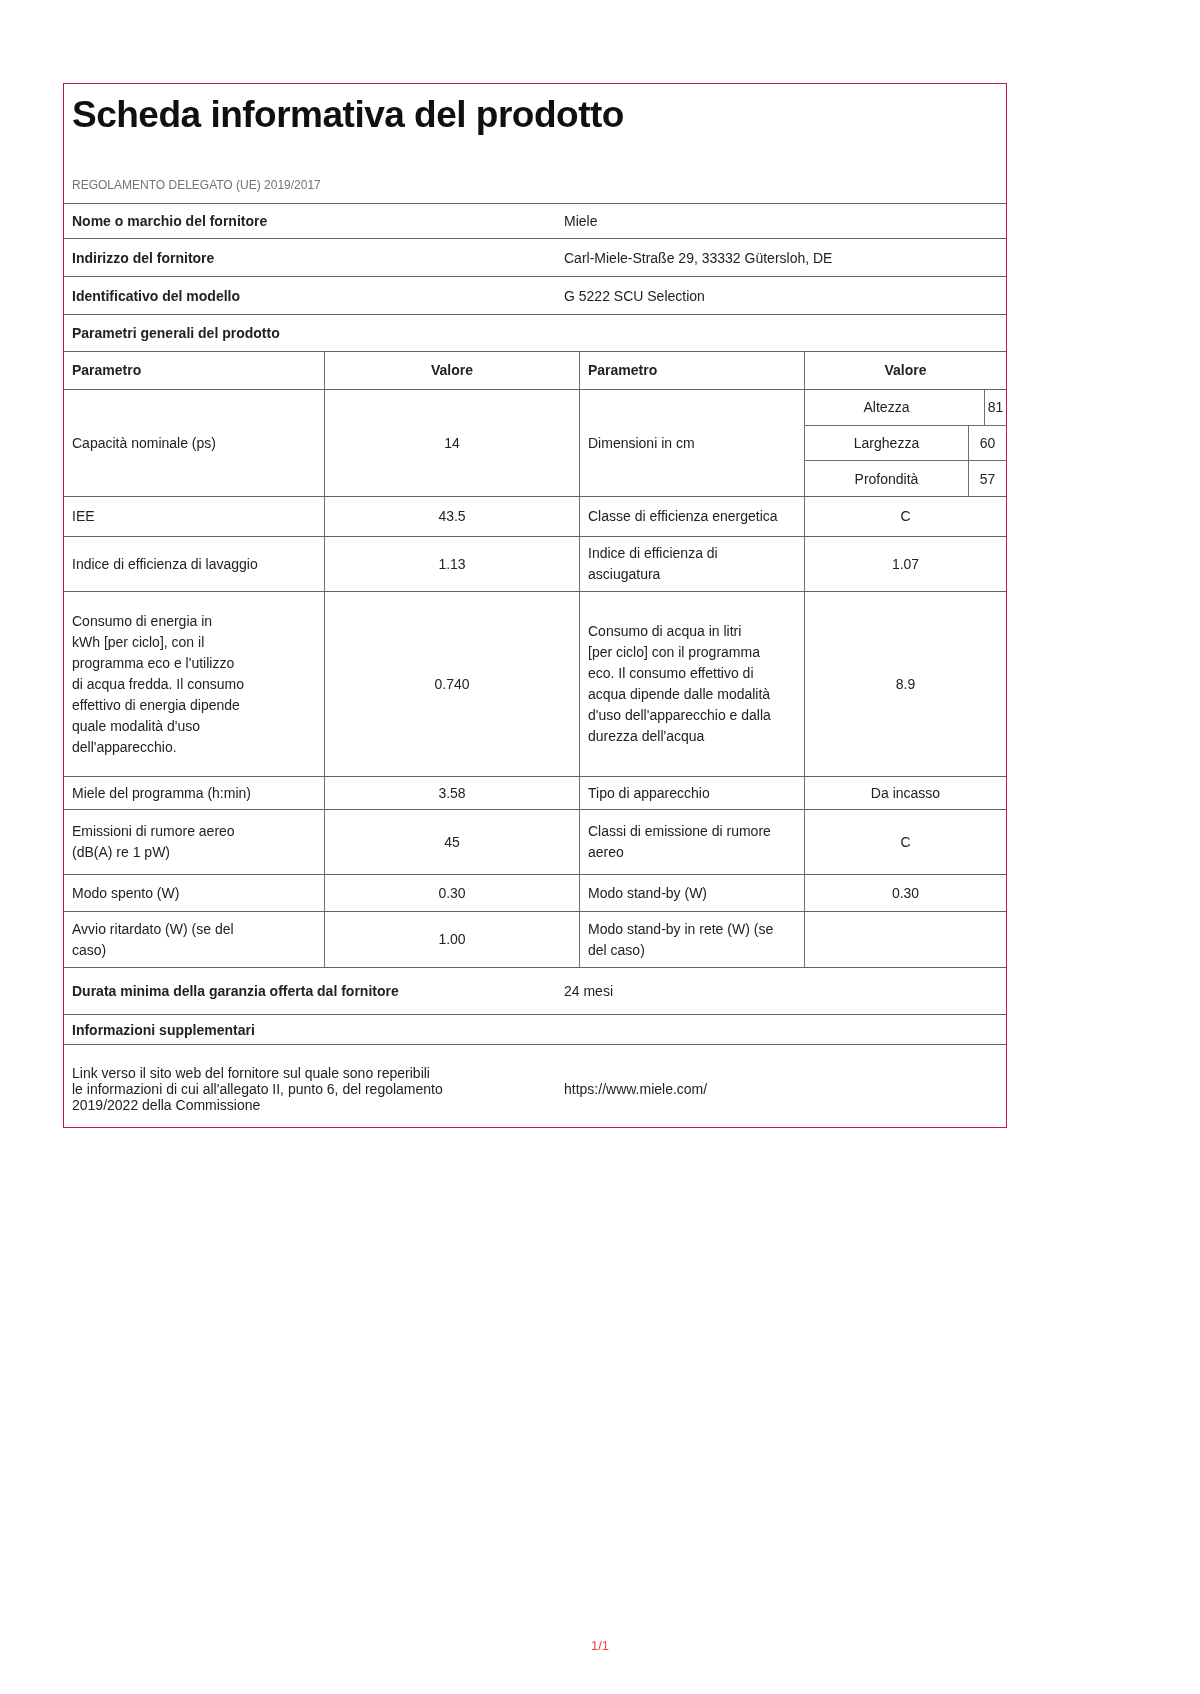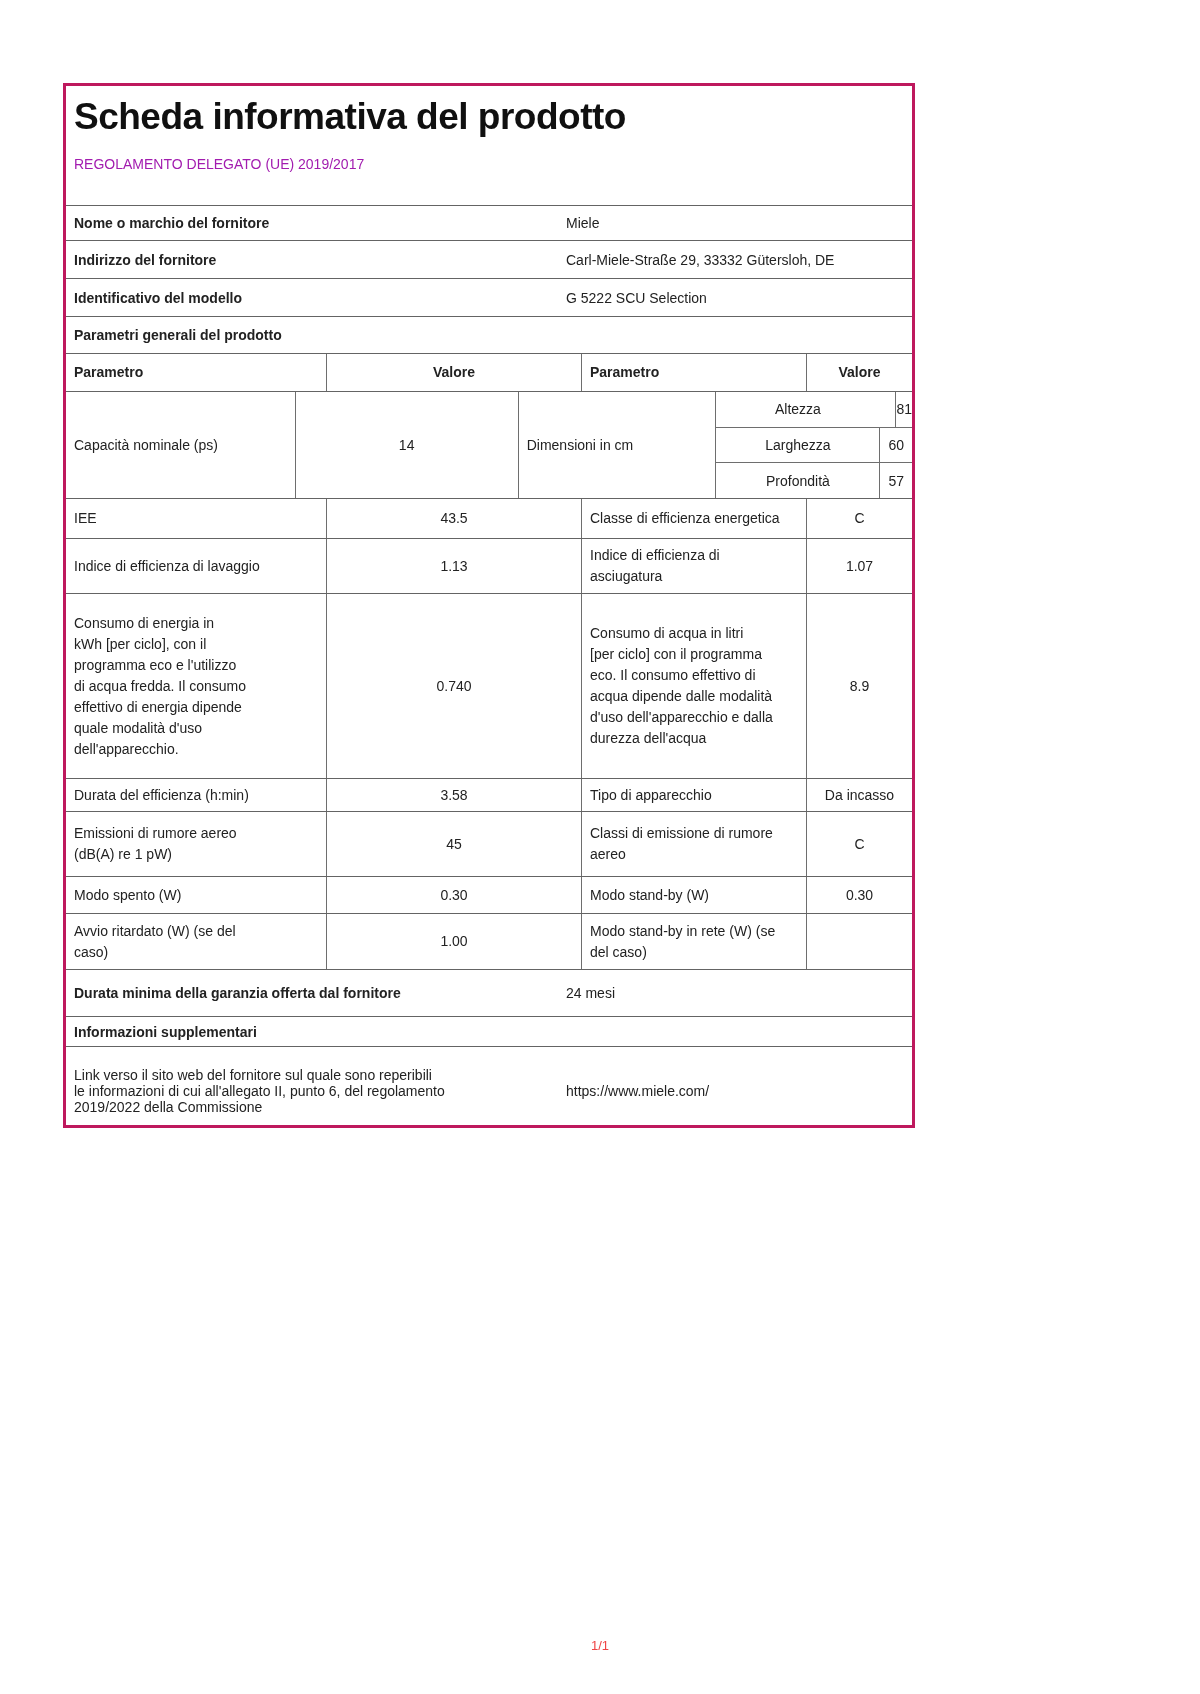--- a/index.html
+++ b/index.html
@@ -2,30 +2,30 @@
 <html><head>
 <meta charset="utf-8">
 <style>
   html,body { margin:0; padding:0; }
   body {
     width:1200px; height:1694px; position:relative;
     background:#ffffff; color:#222;
     font-family:"Liberation Sans", sans-serif; font-size:14px;
   }
   .sheet {
-    position:absolute; left:63px; top:83px; width:852px; height:1045px;
-    border:3px solid #be185d; box-sizing:border-box; background:#fff;
+    position:absolute; left:63px; top:83px; width:944px; height:1045px;
+    border:1px solid #be185d; box-sizing:border-box; background:#fff;
   }
   .r { display:flex; border-top:1px solid #646464; box-sizing:border-box; align-items:center; }
   .r:first-child { border-top:none; }
 
   
   .title-block { height:119px; display:block; padding:8px 10px 0 8px; box-sizing:border-box; }
   .doc-title { font-size:37px; font-weight:700; color:#101010; margin:0; line-height:46px; letter-spacing:-0.5px; }
-  .doc-sub { font-size:14px; color:#a21caf; margin-top:16px; }
+  .doc-sub { font-size:12px; color:#737373; margin-top:40px; }
 
   
   .kv .k { width:494px; padding:4px 10px 4px 8px; font-weight:700; box-sizing:border-box; white-space:pre-line; }
   .kv .v { flex:1; padding:4px 6px; }
   .h35{height:35px}.h37{height:37px}.h38{height:38px}.h47{height:47px}.h30{height:30px}
   .h40{height:40px}.h55{height:55px}.h185{height:185px}.h33{height:33px}.h65{height:65px}
   .h56{height:56px}.h107{height:107px}.h85{height:85px}
 
   .section { font-weight:700; padding:4px 8px; }
 
@@ -134,21 +134,21 @@
     <div class="c c3 lab">Consumo di acqua in litri
 [per ciclo] con il programma
 eco. Il consumo effettivo di
 acqua dipende dalle modalità
 d'uso dell'apparecchio e dalla
 durezza dell'acqua</div>
     <div class="c c4">8.9</div>
   </div>
 
   <div class="r h33">
-    <div class="c c1 lab">Durata del efficienza (h:min)</div>
+    <div class="c c1 lab">Miele del programma (h:min)</div>
     <div class="c c2">3.58</div>
     <div class="c c3 lab">Tipo di apparecchio</div>
     <div class="c c4">Da incasso</div>
   </div>
 
   <div class="r h65">
     <div class="c c1 lab">Emissioni di rumore aereo
 (dB(A) re 1 pW)</div>
     <div class="c c2">45</div>
     <div class="c c3 lab">Classi di emissione di rumore

